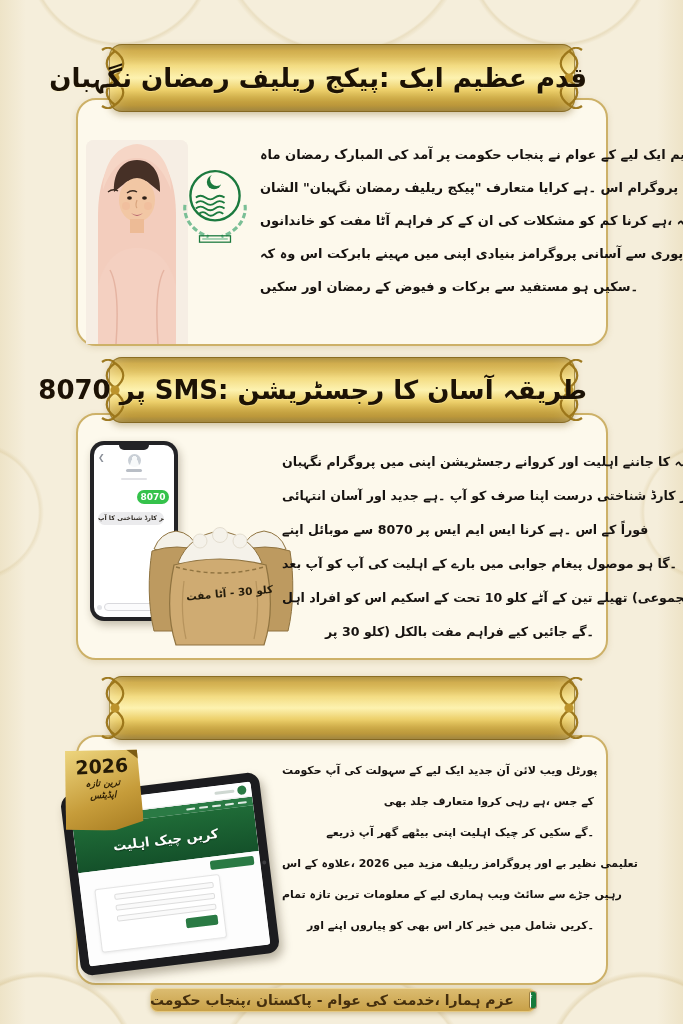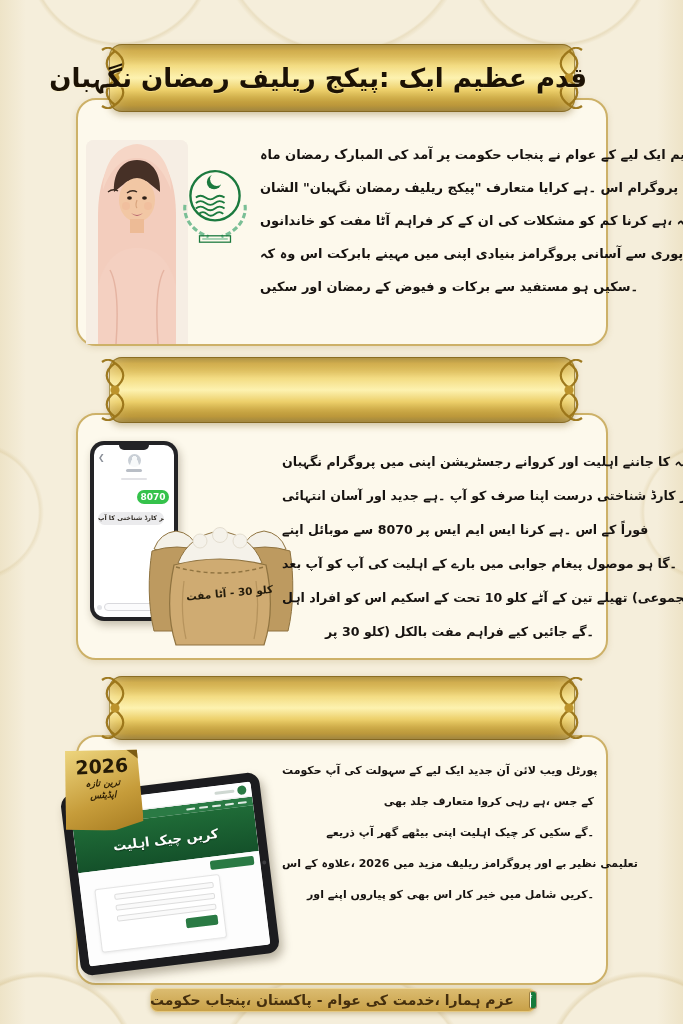--- a/index.html
+++ b/index.html
@@ -192,20 +192,21 @@
     </svg>
     <svg class="orn orn-r" viewBox="0 0 36 62">
       <g fill="none" stroke="#9a7418" stroke-width="2.2">
         <path d="M18 4 C7 12 7 21 18 29 C29 21 29 12 18 4"></path>
         <path d="M18 58 C7 50 7 41 18 33 C29 41 29 50 18 58"></path>
         <circle cx="18" cy="31" r="4.6" fill="#b98f25" stroke="none"></circle>
         <path d="M18 4 C14 0 9 0 5 3"></path>
           <path d="M18 58 C14 62 9 62 5 59"></path>
       </g>
     </svg>
+    <div class="banner-title"><span class="w">8070</span> <span class="w">پر</span> <span class="w">SMS:</span> <span class="w">رجسٹریشن</span> <span class="w">کا</span> <span class="w">آسان</span> <span class="w">طریقہ</span></div>
   </div>
 
   <div class="card" style="top:413px;height:247px;">
     <div class="phone">
       <div class="screen">
         <div class="notch"></div>
         <div class="ph-back">❮</div>
         <div class="ph-avatar"></div>
         <div class="ph-name"></div>
         <div class="ph-ts"></div>
@@ -301,20 +302,21 @@
           </div>
         </div>
         <div class="tab-dot"></div>
       </div>
     </div>
     <div class="body-text c3-text">
       <div class="line"><span class="w">حکومت</span> <span class="w">آپ</span> <span class="w">کی</span> <span class="w">سہولت</span> <span class="w">کے</span> <span class="w">لیے</span> <span class="w">ایک</span> <span class="w">جدید</span> <span class="w">آن</span> <span class="w">لائن</span> <span class="w">ویب</span> <span class="w">پورٹل</span></div>
       <div class="line"><span class="w">بھی</span> <span class="w">جلد</span> <span class="w">متعارف</span> <span class="w">کروا</span> <span class="w">رہی</span> <span class="w">ہے،</span> <span class="w">جس</span> <span class="w">کے</span></div>
       <div class="line"><span class="w">ذریعے</span> <span class="w">آپ</span> <span class="w">گھر</span> <span class="w">بیٹھے</span> <span class="w">اپنی</span> <span class="w">اہلیت</span> <span class="w">چیک</span> <span class="w">کر</span> <span class="w">سکیں</span> <span class="w">گے</span><span class="w">۔</span></div>
       <div class="line"><span class="w">اس</span> <span class="w">کے</span> <span class="w">علاوہ،</span> <span class="w">2026</span> <span class="w">میں</span> <span class="w">مزید</span> <span class="w">ریلیف</span> <span class="w">پروگرامز</span> <span class="w">اور</span> <span class="w">بے</span> <span class="w">نظیر</span> <span class="w">تعلیمی</span></div>
+      <div class="line"><span class="w">تمام</span> <span class="w">تازہ</span> <span class="w">ترین</span> <span class="w">معلومات</span> <span class="w">کے</span> <span class="w">لیے</span> <span class="w">ہماری</span> <span class="w">ویب</span> <span class="w">سائٹ</span> <span class="w">سے</span> <span class="w">جڑے</span> <span class="w">رہیں</span></div>
       <div class="line"><span class="w">اور</span> <span class="w">اپنے</span> <span class="w">پیاروں</span> <span class="w">کو</span> <span class="w">بھی</span> <span class="w">اس</span> <span class="w">کار</span> <span class="w">خیر</span> <span class="w">میں</span> <span class="w">شامل</span> <span class="w">کریں</span><span class="w">۔</span></div>
     </div>
   </div>
 
   <div class="footer-pill">
     <span class="footer-text"><span class="w">حکومت</span> <span class="w">پنجاب،</span> <span class="w">پاکستان</span> <span class="w">-</span> <span class="w">عوام</span> <span class="w">کی</span> <span class="w">خدمت،</span> <span class="w">ہمارا</span> <span class="w">عزم</span></span>
     <span class="flag">
       <span class="cres"></span>
       <span class="star">★</span>
     </span>

